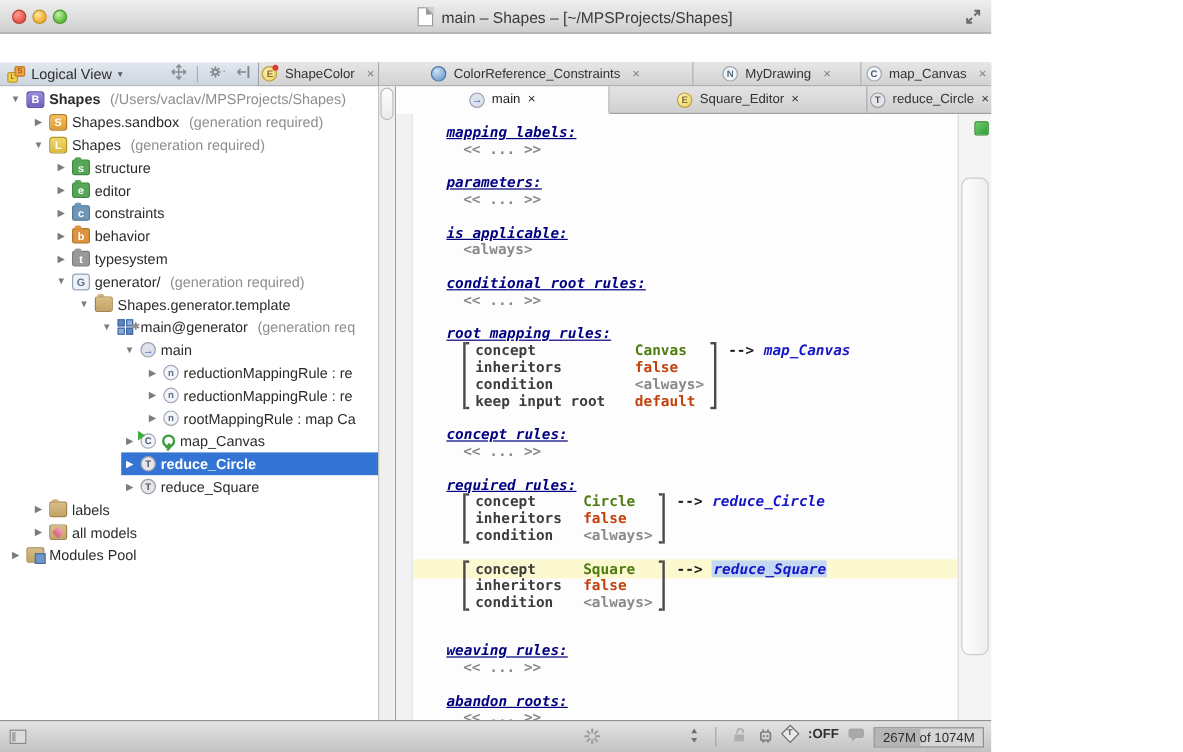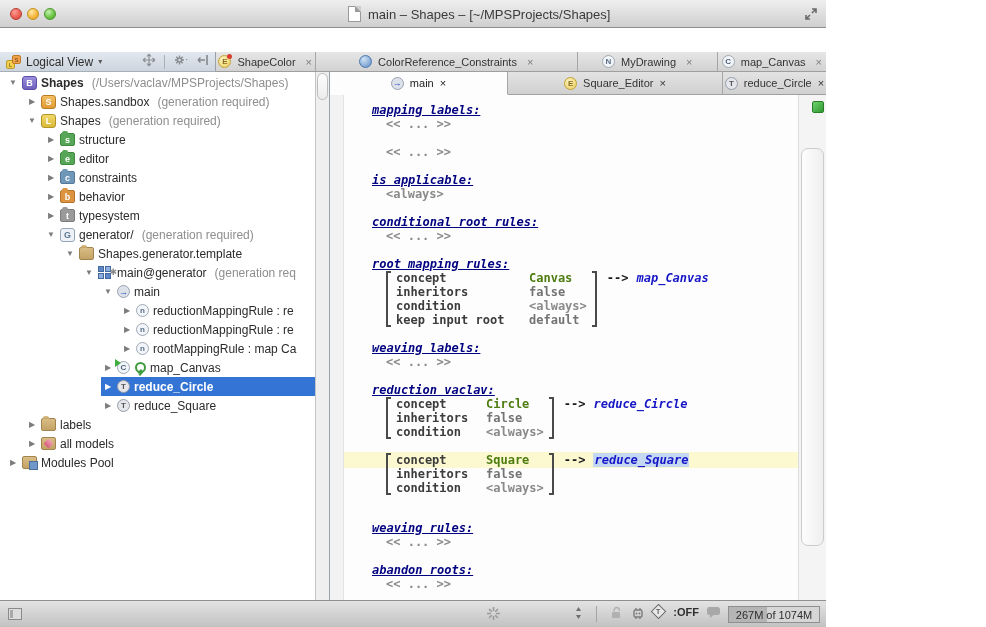--- a/index.html
+++ b/index.html
@@ -107,21 +107,21 @@
   .ed-b { color:#8a8a8a; padding-left:14px; }
   .rule { display:flex; align-items:flex-start; padding-left:14px; margin-top:0; position:relative; z-index:1; }
   .br { align-self:stretch; width:5px; position:relative; }
   .br::before,.br::after { content:""; position:absolute; left:0; right:0; height:2px; background:#4a4a4a; }
   .br::before{top:0} .br::after{bottom:0}
   .br.l { border-left:2px solid #4a4a4a; margin-right:5px; }
   .br.r { border-right:2px solid #4a4a4a; margin-left:5px; }
   .kv .r { display:grid; grid-template-columns:var(--kw,90px) auto; line-height:14px; }
   .k { color:#3c3c3c; }
   .v.purple { color:#4d7c0f; }
-  .v.dark { color:#737373; }
+  .v.dark { color:#c2410c; }
   .v.grey { color:#8a8a8a; }
   .arr { display:flex; gap:8px; margin-left:10px; line-height:14px; }
   .arr .a { color:#1a1a1a; }
   .arr .t { color:#1515c8; font-style:italic; }
   .arr .t.selbg { background:#c5d8f2; padding:0 1px; }
   .mb22 { }
   .mb26 { margin-bottom:26px; }
   .rulegap { height:14px; }
   .hl-wrap { position:relative; }
   .hl-bar { position:absolute; left:-28px; right:0; top:-1px; height:16px; background:#fcf8d0; }
@@ -421,20 +421,21 @@
       <div class="ed-body">
         <div class="gutter"></div>
         <div class="ed-content">
 
           <div class="ed-sec">
             <div class="ed-h">mapping labels:</div>
             <div class="ed-b">&lt;&lt; ... &gt;&gt;</div>
           </div>
 
           <div class="ed-sec">
+            <div class="ed-h">parameters:</div>
             <div class="ed-b">&lt;&lt; ... &gt;&gt;</div>
           </div>
 
           <div class="ed-sec">
             <div class="ed-h">is applicable:</div>
             <div class="ed-b">&lt;always&gt;</div>
           </div>
 
           <div class="ed-sec">
             <div class="ed-h">conditional root rules:</div>
@@ -465,26 +466,26 @@
               </div>
               <div class="br r"></div>
               <div class="arr">
                   <span class="a">--&gt;</span>
                   <span class="t">map_Canvas</span>
                 </div>
             </div>
           </div>
 
           <div class="ed-sec">
-            <div class="ed-h">weaving labels:</div>
+            <div class="ed-h">concept rules:</div>
             <div class="ed-b">&lt;&lt; ... &gt;&gt;</div>
           </div>
 
           <div class="ed-sec mb26">
-            <div class="ed-h">reduction vaclav:</div>
+            <div class="ed-h">required rules:</div>
             <div class="rule">
               <div class="br l"></div>
               <div class="kv" style="--kw:90px">
                 <div class="r">
                     <span class="k">concept</span>
                     <span class="v purple">Circle</span>
                   </div>
                 <div class="r">
                     <span class="k">inheritors</span>
                     <span class="v dark">false</span>

